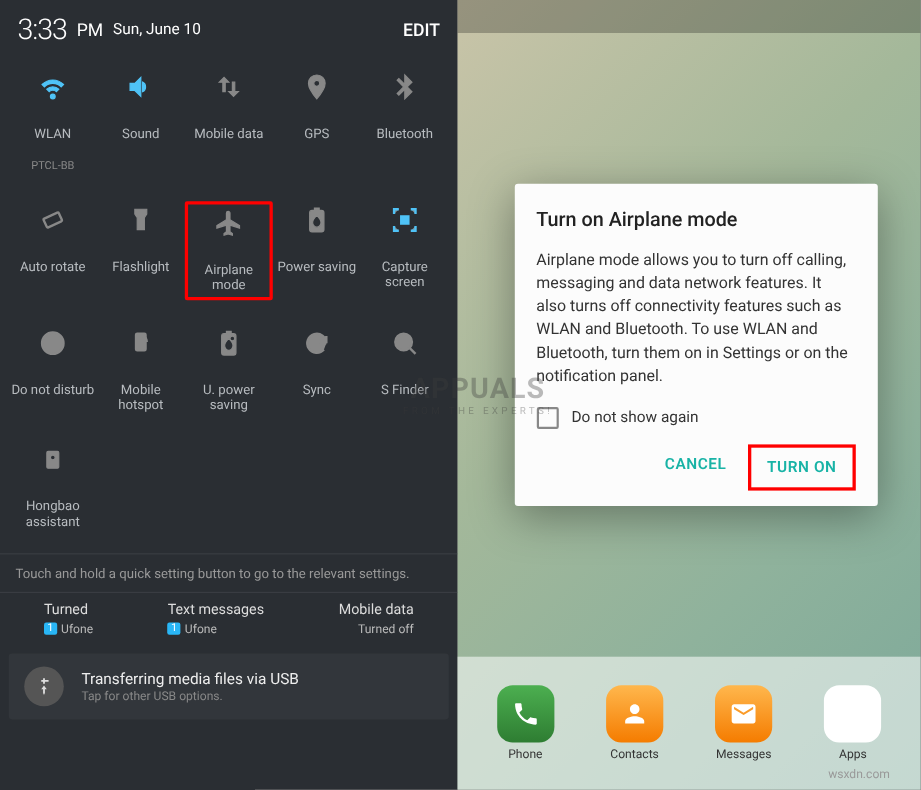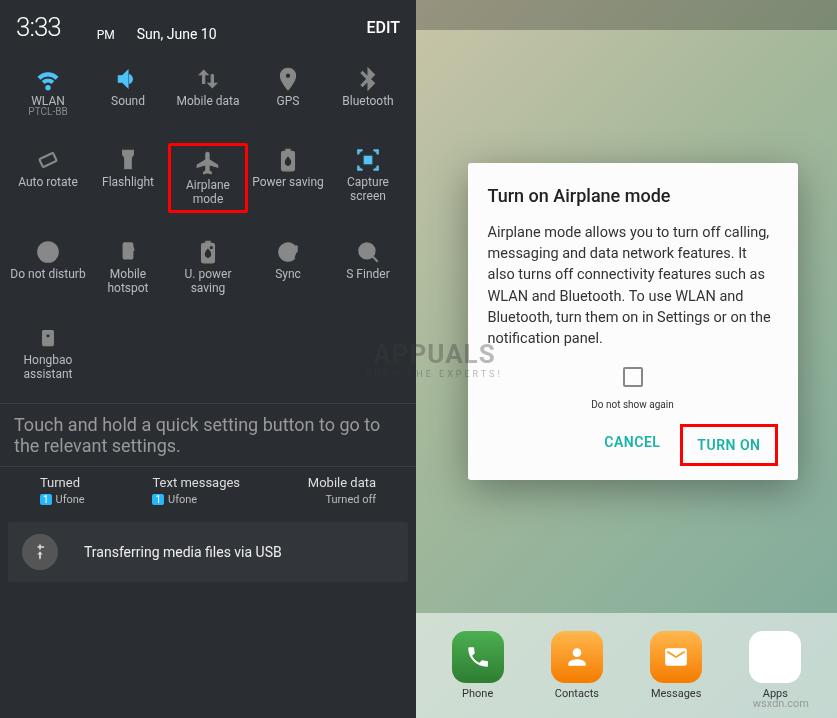--- a/index.html
+++ b/index.html
@@ -20,51 +20,51 @@
       display: flex;
       flex-direction: column;
     }
     .status-bar {
       display: flex;
       justify-content: space-between;
       align-items: center;
       padding: 12px 16px 6px;
       color: #fff;
     }
-    .time-block { display: flex; align-items: flex-end; gap: 22px; }
+    .time-block { display: flex; align-items: center; gap: 9px; }
     .time-big { font-size: 26px; font-weight: 300; letter-spacing: -1px; }
-    .ampm { font-size: 12px; margin-left: 14px; }
+    .ampm { font-size: 16px; }
     .date-txt { font-size: 14px; }
     .edit-txt { font-size: 16px; font-weight: 500; color: #fff; }
     .qs-grid {
       display: grid;
       grid-template-columns: repeat(5, 1fr);
       row-gap: 22px;
       padding: 14px 8px 18px;
     }
     .qs-tile {
       display: flex;
       flex-direction: column;
       align-items: center;
-      gap: 2px;
+      gap: 22px;
       font-size: 12px;
       color: #b8bcc0;
       text-align: center;
       padding: 4px 2px;
     }
     .qs-tile.active svg { fill: #4fc3f7; stroke: #4fc3f7; }
     .qs-tile svg { width: 26px; height: 26px; fill: #888; stroke: #888; }
     .qs-tile .sub { font-size: 10px; color: #888; margin-top: -4px; }
     .highlight-red {
       border: 3px solid #ff0000;
       border-radius: 2px;
       padding: 4px 2px;
     }
     .hint-text {
-      font-size: 18px;
+      font-size: 12px;
       color: #999;
       padding: 10px 14px 10px;
       border-top: 1px solid #3b3f44;
     }
     .cards-row {
       display: flex;
       justify-content: space-around;
       padding: 8px 6px;
       border-top: 1px solid #3b3f44;
     }
@@ -86,21 +86,21 @@
     .badge .num {
       background: #29b6f6;
       color: #fff;
       font-size: 10px;
       padding: 0 3px;
       border-radius: 2px;
     }
     .usb-noti {
       display: flex;
       align-items: center;
-      gap: 26px;
+      gap: 16px;
       background: #32363b;
       padding: 12px 14px;
       margin: 8px;
       border-radius: 3px;
     }
     .usb-icon-box {
       width: 36px; height: 36px;
       border-radius: 50%;
       background: #555;
       display: flex; align-items: center; justify-content: center;
@@ -144,24 +144,23 @@
     .dialog-body {
       font-size: 14.5px;
       line-height: 1.45;
       color: #333;
       margin-bottom: 18px;
     }
     .check-row {
       display: flex;
       align-items: center;
       gap: 12px;
-      font-size: 10px;
+      font-size: 14px;
       color: #333;
       margin-bottom: 14px;
-      flex-direction: column;
     }
     .checkbox-sq {
       width: 20px; height: 20px;
       border: 2px solid #888;
       border-radius: 2px;
     }
     .dialog-actions {
       display: flex;
       justify-content: flex-end;
       gap: 6px;
@@ -170,21 +169,21 @@
       padding: 10px 14px;
       font-size: 14px;
       font-weight: 600;
       color: #18b3a6;
       letter-spacing: 0.5px;
     }
     .dlg-btn.hl {
       border: 3px solid #ff0000;
     }
     .dock {
-      height: 105px;
+      height: 121px;
       background: rgba(255,255,255,0.55);
       display: flex;
       align-items: center;
       justify-content: space-around;
       padding: 0 12px;
     }
     .dock-item {
       display: flex;
       flex-direction: column;
       align-items: center;
@@ -393,20 +392,21 @@
   </div>
 
   <div class="usb-noti">
     <div class="usb-icon-box">
       <svg width="20" height="20" viewBox="0 0 24 24" fill="#ddd">
           <path d="M15 7h2V5h-2v2zm-4 14c1 0 2-.9 2-2v-4h2l-3-4-3 4h2v4c0 1.1.9 2 2 2zM11 3v2H9v2h2v2h2V7h2V5h-2V3h-2z"></path>
         </svg>
     </div>
     <div>
       <div class="usb-title">Transferring media files via USB</div>
+      <div class="usb-sub">Tap for other USB options.</div>
     </div>
   </div>
 
 </div>
 
 <div class="right-panel">
   <div class="right-status"></div>
 
   <div class="dialog-wrap">
     <div class="dialog">

